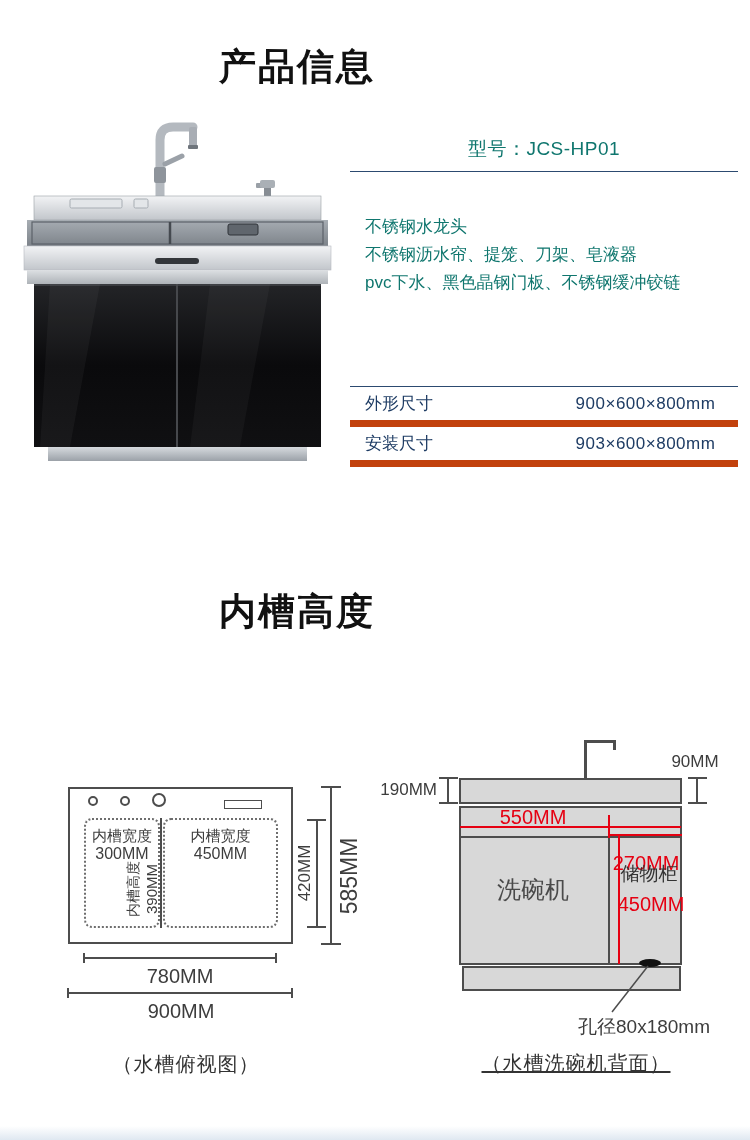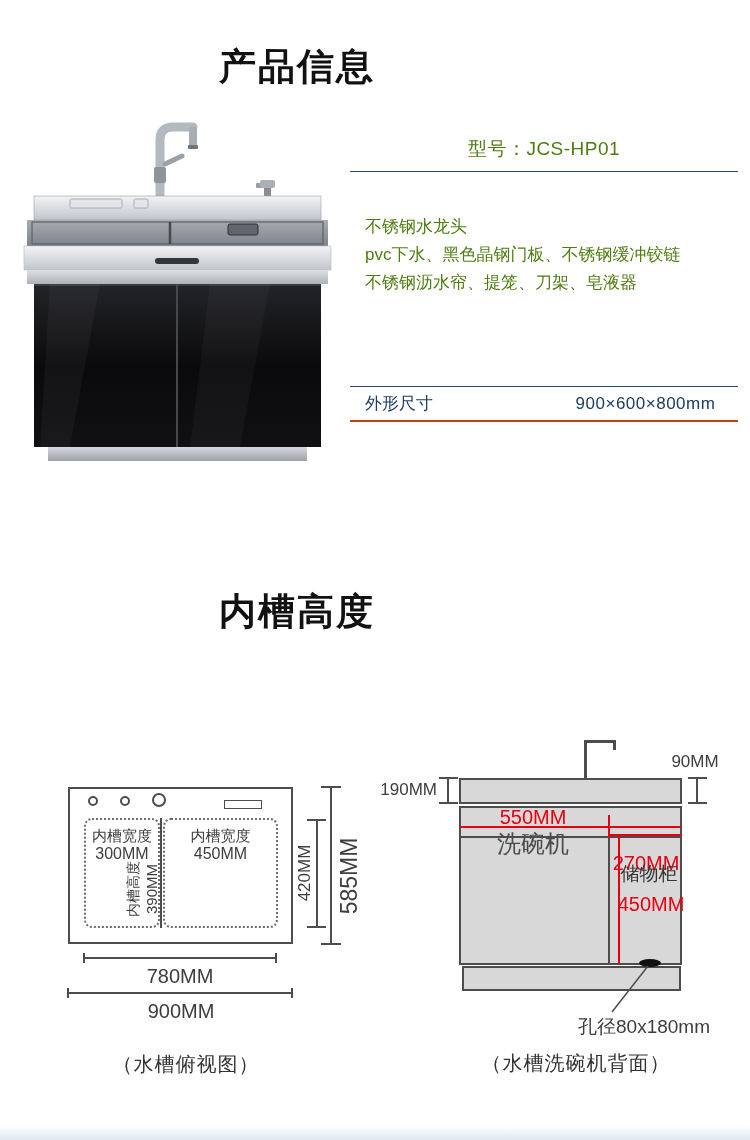--- a/index.html
+++ b/index.html
@@ -1,27 +1,27 @@
 <!DOCTYPE html>
 <html><head>
 <meta charset="utf-8">
 <style>
   html,body{margin:0;padding:0;background:#fff;}
   .page{position:relative;width:750px;height:1140px;background:#ffffff;overflow:hidden;
         font-family:"Liberation Sans","DejaVu Sans",sans-serif;}
   .abs{position:absolute;}
   .center{text-align:center;}
   .sec-title{width:594px;left:0;text-align:center;font-size:37px;font-weight:bold;color:#111;letter-spacing:2px;}
-  .navy{color:#4d7c0f;}
+  .navy{color:#0f766e;}
   .model{left:350px;top:136px;width:388px;text-align:center;font-size:19px;letter-spacing:.5px;}
   .hr-navy{background:#2c4a70;height:1px;}
   .specs{left:365px;top:213px;width:372px;font-size:17px;line-height:28px;}
   .spec-line{white-space:nowrap;}
   .dim-table{left:350px;top:386px;width:388px;border-top:1px solid #2c4a70;}
-  .t-row{display:flex;align-items:center;height:33px;border-bottom:2px solid #c2410c;font-size:17px;color:#1e3c64;}
+  .t-row{display:flex;align-items:center;height:33px;border-bottom:7px solid #c2410c;font-size:17px;color:#1e3c64;}
   .t-label{width:188px;padding-left:15px;}
   .t-value{flex:1;letter-spacing:.5px;text-align:center;}
   
   .dline{background:#4d4d4d;}
   .redline{background:#e60012;}
   .dtext{color:#3d3d3d;}
   .red{color:#e60012;}
   .rot{transform:rotate(-90deg);display:flex;flex-direction:column;align-items:center;justify-content:center;}
   .outline{border:2px solid #4d4d4d;box-sizing:border-box;background:#fff;}
   .grayfill{border:2px solid #4d4d4d;box-sizing:border-box;background:#d8d8d8;}
@@ -97,29 +97,33 @@
 
       <rect x="38" y="335" width="259" height="14" fill="url(#gPlinth)"></rect>
     </svg>
   </div>
 
   <div class="abs model navy">型号：JCS-HP01</div>
   <div class="abs hr-navy" style="left:350px;top:171px;width:388px;"></div>
 
   <div class="abs specs navy">
     <div class="spec-line">不锈钢水龙头</div>
+    <div class="spec-line">不锈钢沥水帘、提笼、刀架、皂液器</div>
     <div class="spec-line">pvc下水、黑色晶钢门板、不锈钢缓冲铰链</div>
-    <div class="spec-line">不锈钢沥水帘、提笼、刀架、皂液器</div>
   </div>
 
   <div class="abs dim-table">
     <div class="t-row">
       <div class="t-label">外形尺寸</div>
       <div class="t-value">900×600×800mm</div>
     </div>
+    <div class="t-row">
+      <div class="t-label">安装尺寸</div>
+      <div class="t-value">903×600×800mm</div>
+    </div>
   </div>
 
   <div class="abs sec-title" style="top:587px;">内槽高度</div>
 
   <div class="abs outline" style="left:68px;top:787px;width:225px;height:157px;"></div>
   <div class="abs circ" style="left:88px;top:796px;width:10px;height:10px;"></div>
   <div class="abs circ" style="left:120px;top:796px;width:10px;height:10px;"></div>
   <div class="abs circ" style="left:152px;top:793px;width:14px;height:14px;"></div>
   <div class="abs outline" style="left:224px;top:800px;width:38px;height:9px;border-width:1.5px;"></div>
 
@@ -184,26 +188,26 @@
   <div class="abs dline" style="left:696px;top:777px;width:2px;height:27px;"></div>
 
   <div class="abs red center" style="left:483px;top:806px;width:100px;font-size:20px;">550MM</div>
   <div class="abs red center" style="left:596px;top:852px;width:100px;font-size:20px;">270MM</div>
   <div class="abs redline" style="left:460px;top:826px;width:221px;height:2px;"></div>
   <div class="abs redline" style="left:608px;top:815px;width:2px;height:23px;"></div>
 
   <div class="abs redline" style="left:608px;top:834px;width:74px;height:2px;"></div>
   <div class="abs redline" style="left:618px;top:834px;width:2px;height:130px;"></div>
 
-  <div class="abs center" style="left:473px;top:828px;width:120px;font-size:24px;color:#4a4a4a;">洗碗机</div>
+  <div class="abs center" style="left:473px;top:874px;width:120px;font-size:24px;color:#4a4a4a;">洗碗机</div>
   <div class="abs center" style="left:609px;top:861px;width:80px;font-size:19px;color:#333;">储物柜</div>
   <div class="abs red center" style="left:611px;top:893px;width:80px;font-size:20px;">450MM</div>
 
   <div class="abs" style="left:639px;top:959px;width:22px;height:8px;border-radius:50%;background:#111;"></div>
   <svg class="abs" style="left:600px;top:960px;" width="60" height="60">
     <line x1="48" y1="6" x2="12" y2="52" stroke="#4d4d4d" stroke-width="1.5"></line>
   </svg>
   <div class="abs dtext" style="left:578px;top:1014px;width:170px;font-size:19px;">孔径80x180mm</div>
 
-  <div class="abs cap center" style="left:466px;top:1050px;width:220px;">（水槽洗碗机背面）</div>
+  <div class="abs cap center" style="left:466px;top:1050px;width:220px;text-decoration:underline;">（水槽洗碗机背面）</div>
 
   <div class="abs fade-bottom"></div>
 </div>
 
 </body></html>

